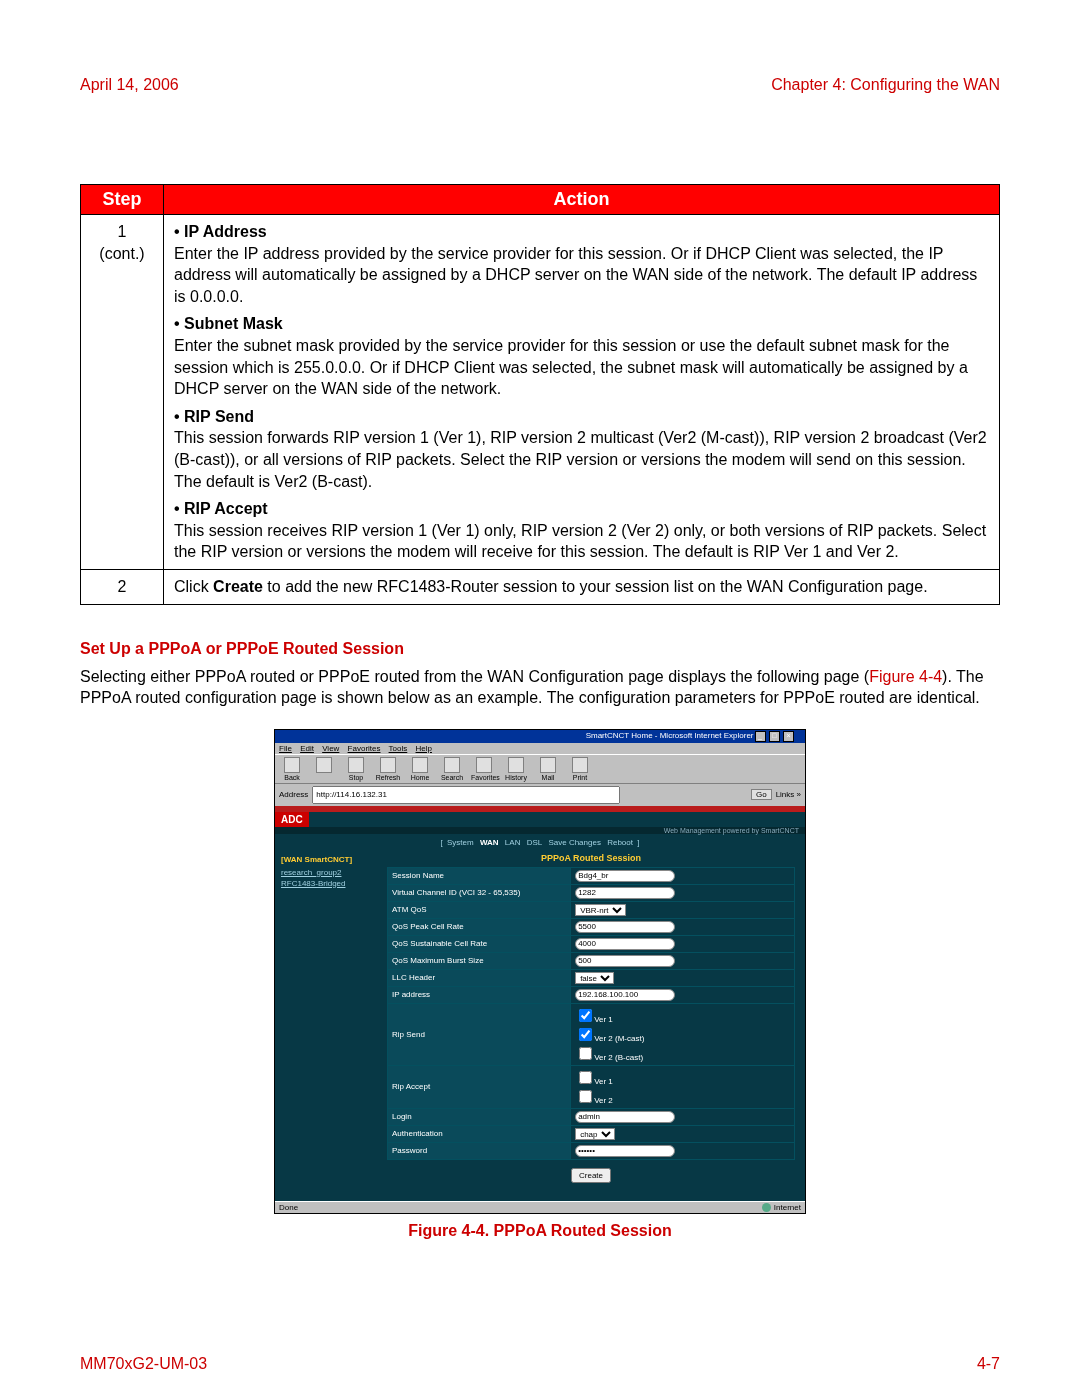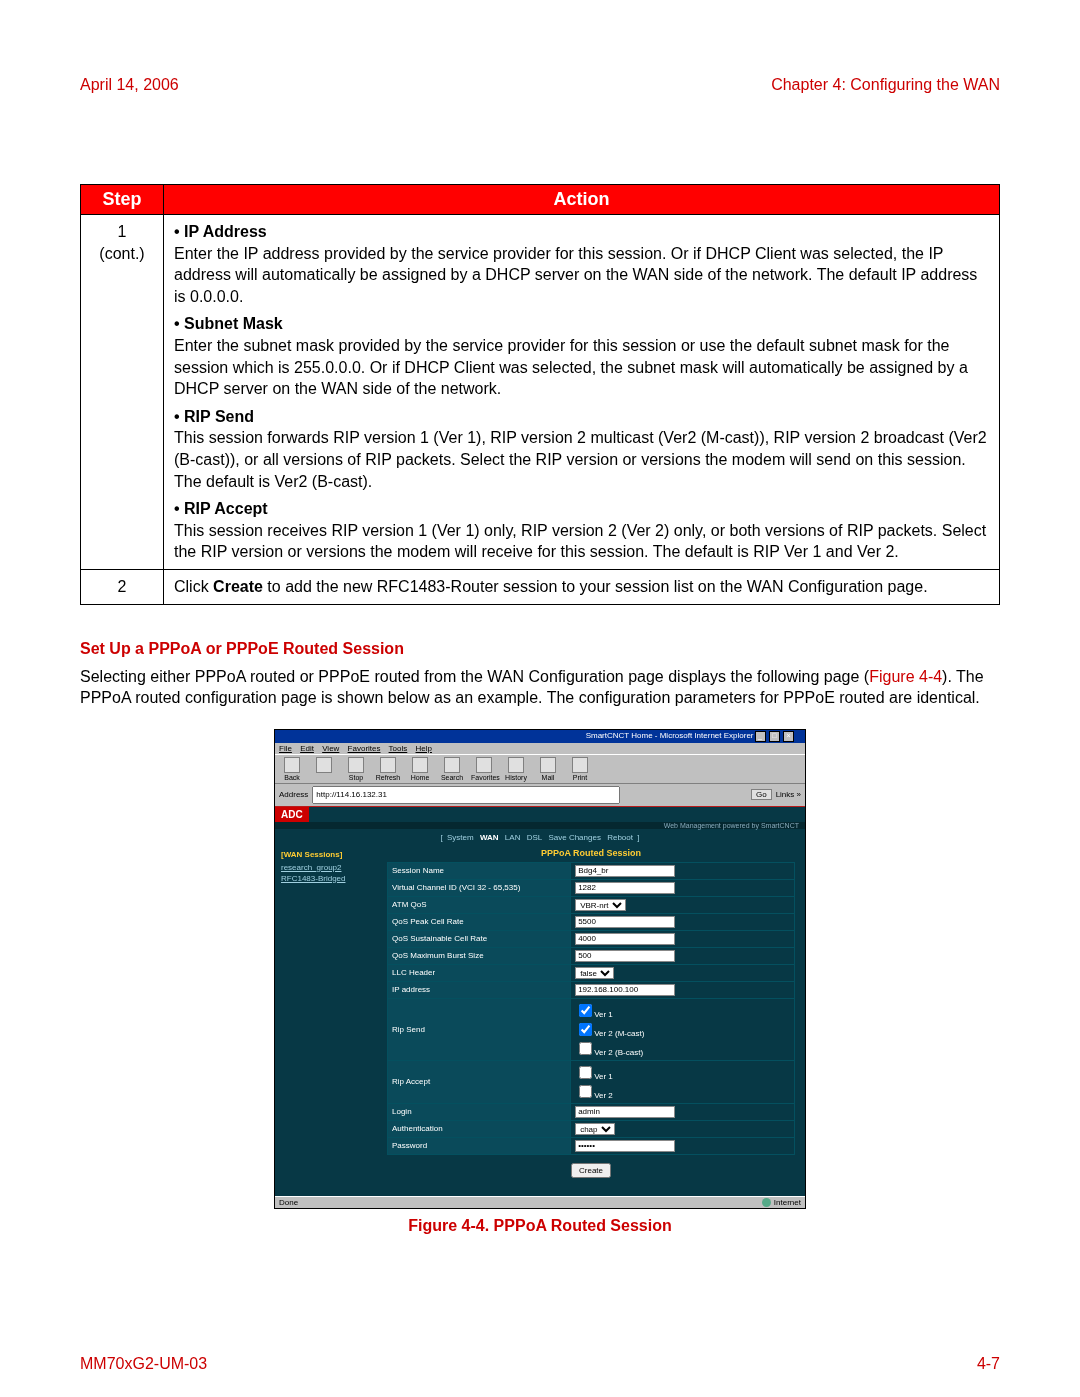--- a/index.html
+++ b/index.html
@@ -94,21 +94,21 @@
     justify-content: flex-end;
   }
   .titlebar .btns span {
     display:inline-block; width:9px; height:9px; background:#c0c0c0; border:1px solid #000; margin-left:1px; font-size:7px; line-height:7px; text-align:center;
   }
   .menubar { background:#c0c0c0; padding:1px 4px; font-size:8px; }
   .menubar span { margin-right:6px; text-decoration: underline; }
   .toolbar { background:#c0c0c0; padding:2px 4px; font-size:7px; display:flex; gap:6px; border-top:1px solid #fff; border-bottom:1px solid #808080;}
   .toolbar .tbtn { text-align:center; width:26px; }
   .toolbar .tbtn .ico { width:14px; height:14px; border:1px solid #808080; margin:0 auto 1px; background:#e0e0e0; }
-  .addrbar { background:#c0c0c0; padding:2px 4px; font-size:8px; display:flex; align-items:center; gap:4px; border-bottom:1px solid #b91c1c;}
+  .addrbar { background:#c0c0c0; padding:2px 4px; font-size:8px; display:flex; align-items:center; gap:4px; border-bottom:6px solid #b91c1c;}
   .addrbar input { flex:0 0 300px; font-size:8px; height:12px; }
   .addrbar .go { border:1px solid #808080; padding:0 4px; background:#e0e0e0; }
   .content {
     background: #073845;
     color: #fff;
     min-height: 340px;
     position: relative;
   }
   .brand {
     background:#cc0000; color:#fff; font-weight:bold; font-size:10px; padding:2px 6px; display:inline-block;
@@ -125,21 +125,21 @@
   .sidebar a { color:#a0d0e0; display:block; text-decoration: underline; margin-bottom:2px; }
   .form-panel { flex:1; padding:0 10px 10px 0; }
   .panel-title { text-align:center; color:#ffcc33; font-weight:bold; font-size:9px; padding:4px 0; }
   table.form { width:100%; border-collapse:collapse; font-size:8px; }
   table.form td { border:1px solid #04505f; padding:2px 4px; color:#fff; }
   table.form td.label { width:45%; background:#0a4a5a; }
   table.form td.val { background:#073845; }
   table.form input[type=text], table.form input[type=password], table.form select {
     font-size:8px; height:12px; background:#fff; border:1px solid #888; box-sizing:border-box;
   }
-  table.form input[type=text], table.form input[type=password] { width:100px; }
+  table.form input[type=text], table.form input[type=password] { width:100px;border-radius:6px; }
   .chk { margin-right:2px; }
   .create-row { text-align:center; padding:8px 0; }
   .create-row input { font-size:8px; }
   .statusbar { background:#c0c0c0; font-size:8px; padding:1px 4px; display:flex; justify-content:space-between; border-top:1px solid #fff;}
   .statusbar .zone { display:flex; align-items:center; gap:3px;}
   .statusbar .globe { width:9px; height:9px; background:#5a8; border-radius:50%; display:inline-block;}
 </style>
 </head>
 <body>
 
@@ -229,21 +229,21 @@
         <div class="topnav">
           [ <span>System</span>
           <span class="active">WAN</span>
           <span>LAN</span>
           <span>DSL</span>
           <span>Save Changes</span>
           <span>Reboot</span> ]
         </div>
         <div class="main-area">
           <div class="sidebar">
-            <div class="side-head">[WAN Sessions]</div>
+            <div class="side-head">[WAN SmartCNCT]</div>
             <a>research_group2</a>
             <a>RFC1483-Bridged</a>
           </div>
           <div class="form-panel">
             <div class="panel-title">PPPoA Routed Session</div>
             <table class="form">
               <tbody>
                   <tr>
                     <td class="label">Session Name</td>
                     <td class="val"><input type="text" value="Bdg4_br" style=""></td>

